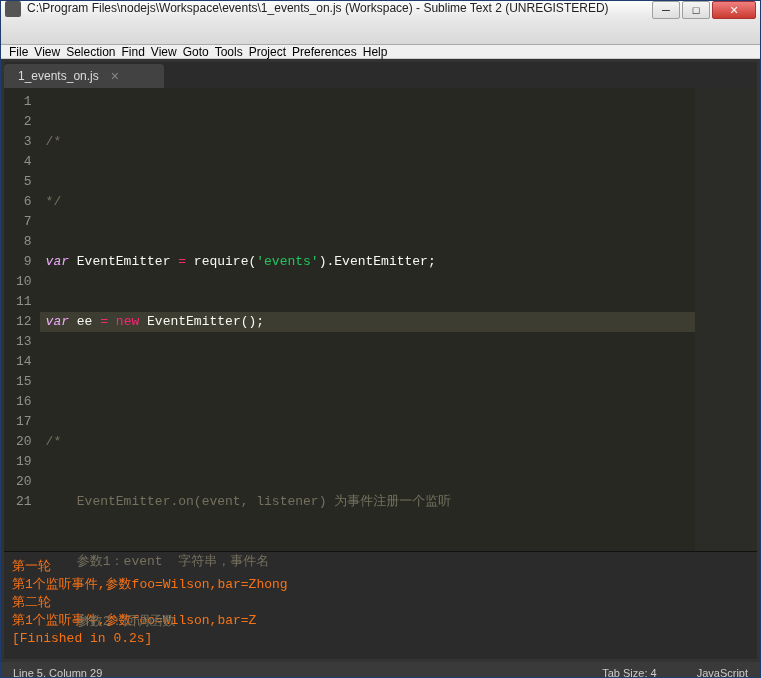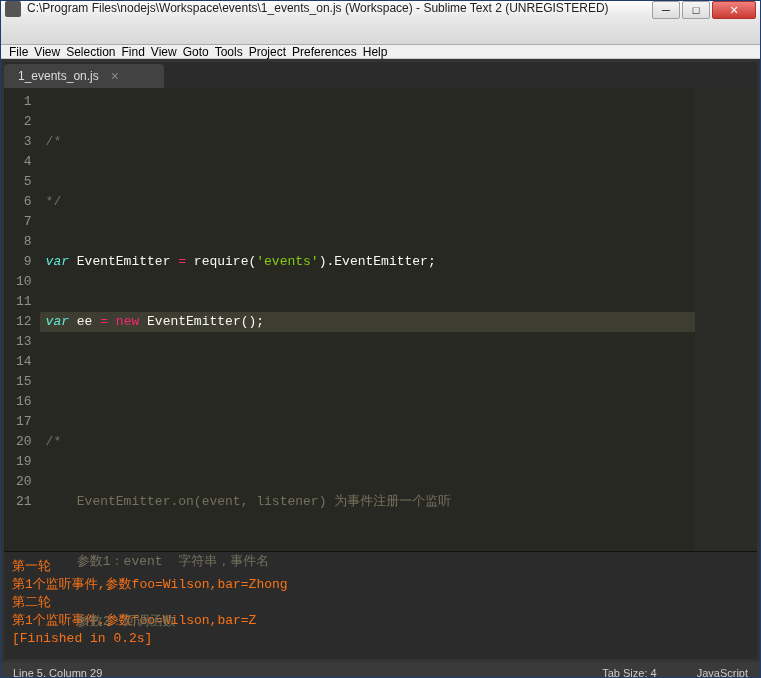--- a/index.html
+++ b/index.html
@@ -118,23 +118,23 @@
 .code .line.highlight { background: #3e3d32; }
 .minimap {
   width: 62px;
   background: #2b2c27;
   font-size: 2px;
   color: #666;
   padding: 4px;
   line-height: 3px;
 }
 .tok-comment { color: #75715e; }
-.tok-kw { color: #5eead4; font-style: italic; margin-top: 16px; }
+.tok-kw { color: #f0abfc; font-style: italic; margin-top: 16px; }
 .tok-op { color: #f92672; }
-.tok-str { color: #84cc16; margin-top: 46px; }
+.tok-str { color: #22c55e; margin-top: 46px; }
 .tok-var { color: #f8f8f2; }
 .console {
   background: #2b2b2b;
   color: #f97316;
   font-size: 13px;
   line-height: 18px;
   padding: 6px 8px;
   height: 108px;
   border-top: 1px solid #111;
   white-space: pre;

